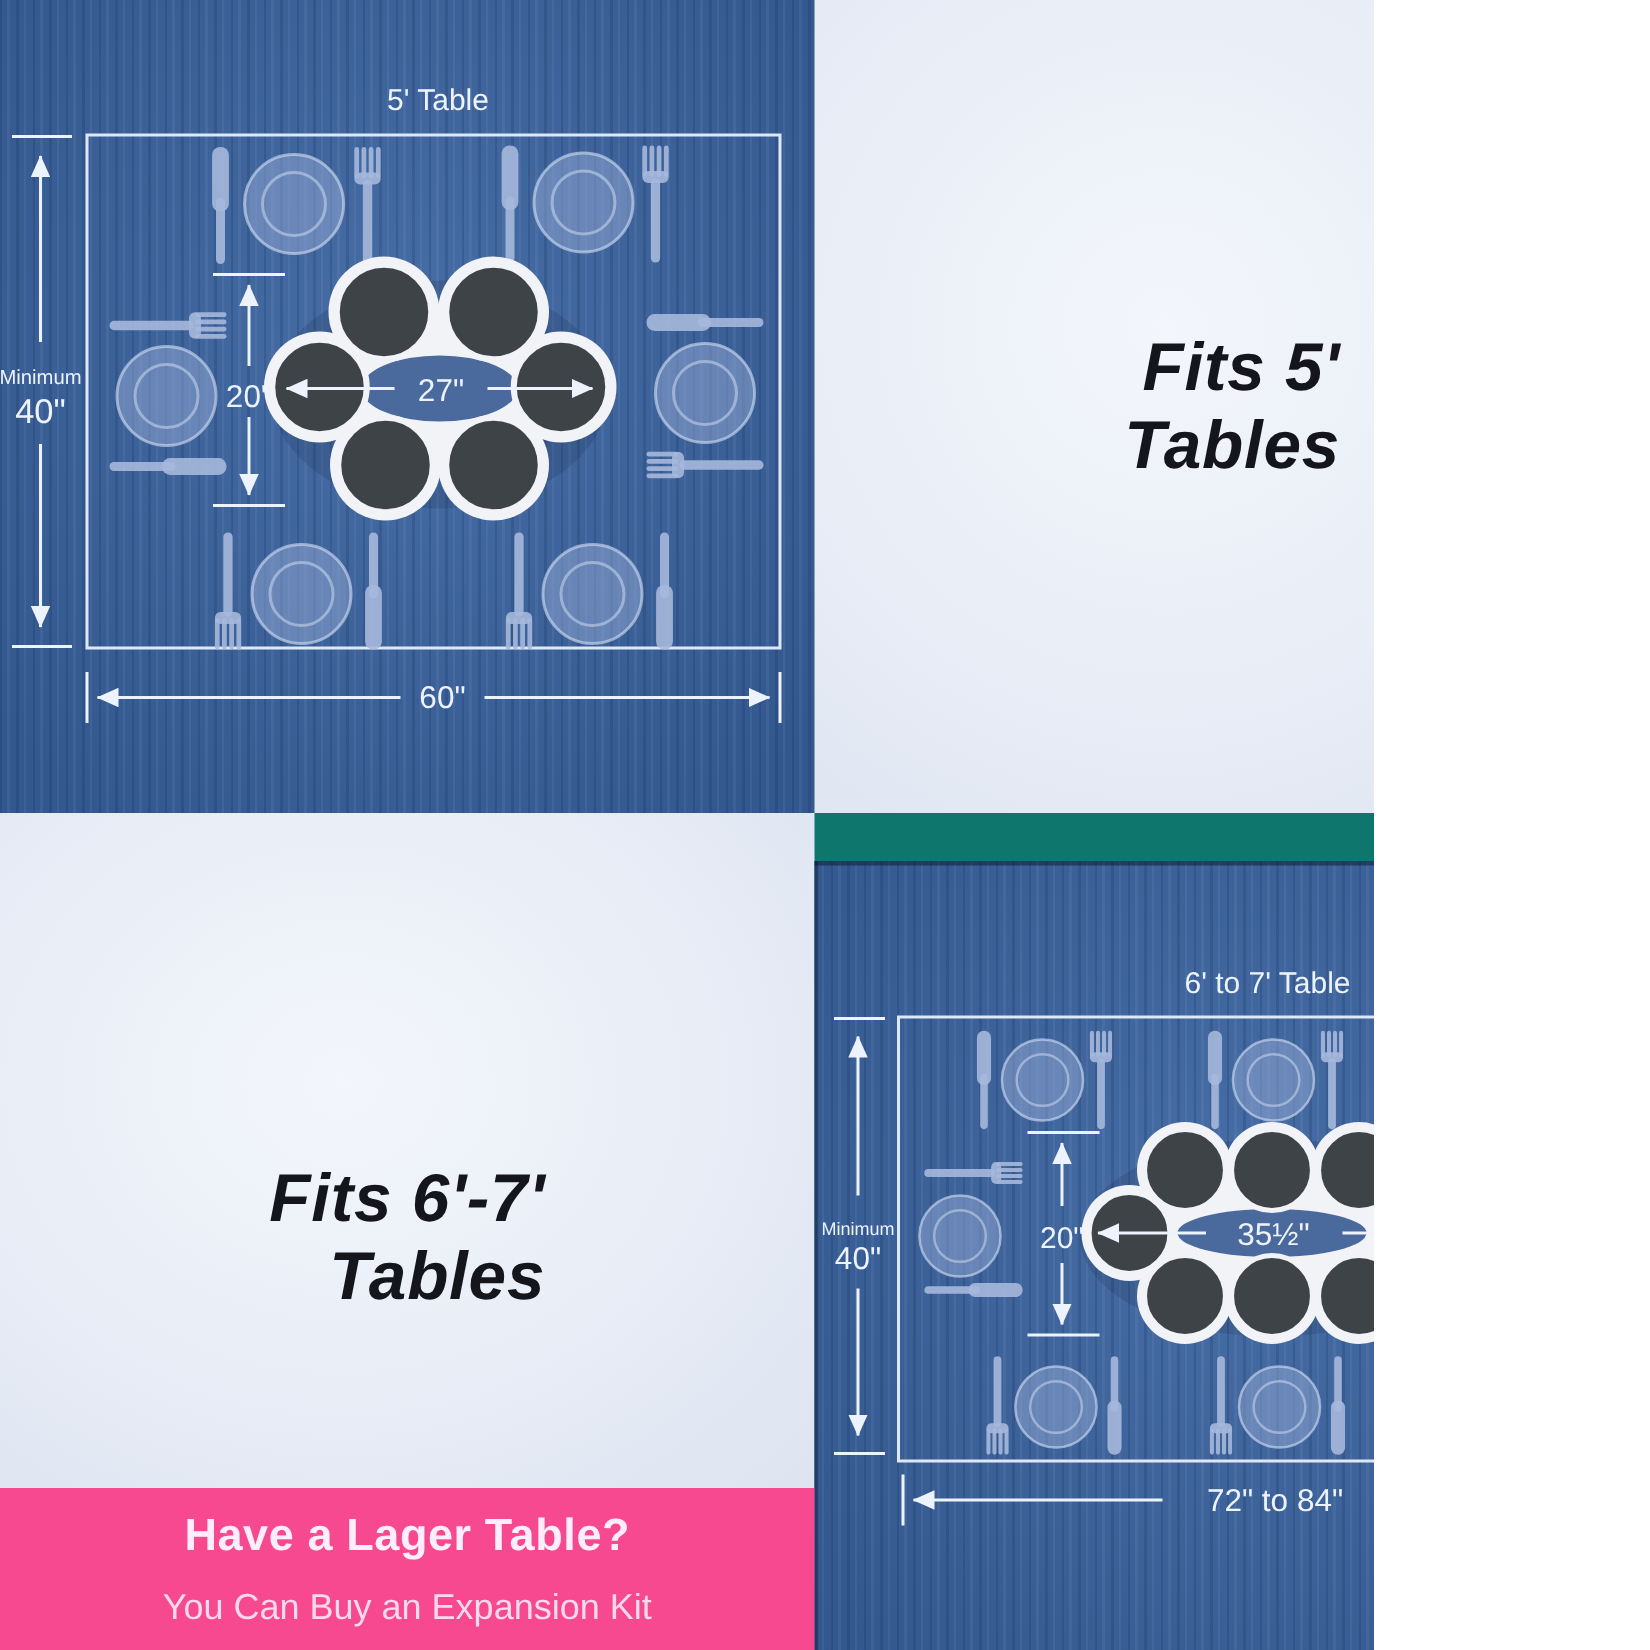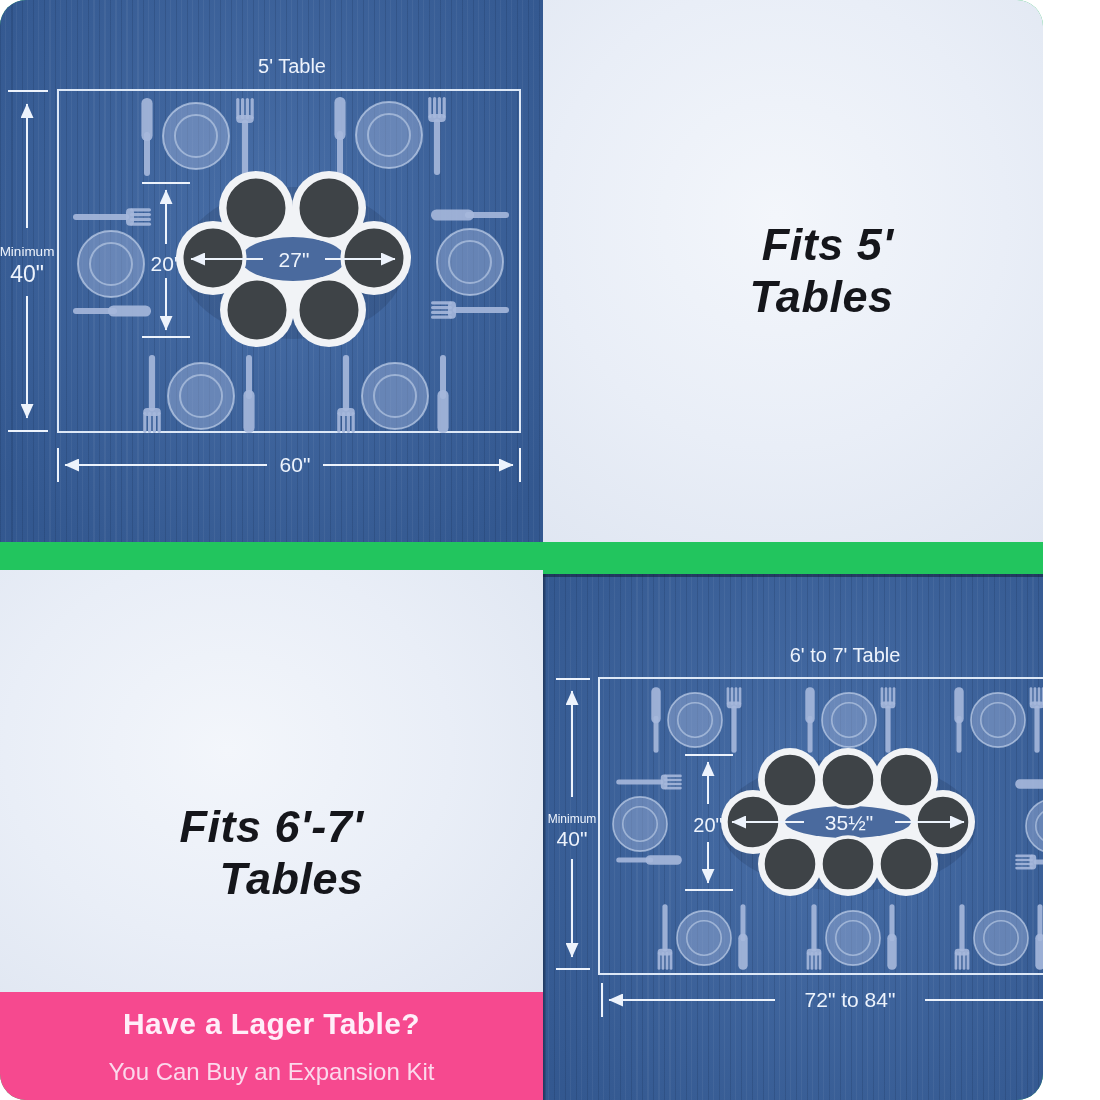--- a/index.html
+++ b/index.html
@@ -1,32 +1,32 @@
 <!DOCTYPE html>
 <html><head>
 <meta charset="utf-8">
 <style>
   html,body{margin:0;padding:0;background:#fff;}
-  .canvas{position:relative;width:1043px;height:1100px;overflow:hidden;
-          font-family:"Liberation Sans",sans-serif;background:#22c55e;border-radius:26px;}
+  .canvas{position:relative;width:916px;height:1100px;overflow:hidden;
+          font-family:"Liberation Sans",sans-serif;background:#0f766e;}
   .quad{position:absolute;}
   .blue{
     background-color:#3a63a0;
     background-image:
       repeating-linear-gradient(90deg,
         rgba(13,32,64,0.17) 0px, rgba(13,32,64,0.17) 1.5px,
         rgba(13,32,64,0)   1.5px, rgba(13,32,64,0)   5px,
         rgba(255,255,255,0.05) 5px, rgba(255,255,255,0.05) 6.5px,
         rgba(255,255,255,0) 6.5px, rgba(255,255,255,0) 11px),
       radial-gradient(ellipse at 50% 42%, rgba(255,255,255,0.07) 0%, rgba(8,20,45,0.14) 90%);
   }
   .light{background:radial-gradient(ellipse at 42% 40%, #f3f6fb 0%, #e9eef7 50%, #dde4f0 100%);}
   .tl{left:0;top:0;width:543px;height:542px;}
   .tr{left:543px;top:0;width:557px;height:542px;display:flex;flex-direction:column;align-items:center;justify-content:center;}
-  .bl{left:0;top:570px;width:543px;height:450px;display:flex;flex-direction:column;align-items:center;justify-content:center;}
+  .bl{left:0;top:542px;width:543px;height:450px;display:flex;flex-direction:column;align-items:center;justify-content:center;}
   .br{left:543px;top:542px;width:557px;height:558px;margin-top:32px;}
   .banner{position:absolute;left:0;top:992px;width:543px;height:108px;background:#f6498f;
           display:flex;flex-direction:column;align-items:center;justify-content:center;gap:17px;}
   svg{display:block;width:100%;height:100%;}
   .h1{font-size:45px;font-weight:bold;color:#15161b;text-align:right;line-height:1.16;
       white-space:pre-line;letter-spacing:0.5px;font-style:italic;}
   .sub{margin-top:26px;font-size:24px;color:#4b505a;text-align:center;line-height:1.32;white-space:pre-line;}
   .bl .h1{transform:translateY(58px);}
   .banner-h{font-size:30px;font-weight:bold;color:#ffeef9;letter-spacing:0.4px;}
   .banner-s{font-size:24px;color:#fbd9ec;}

